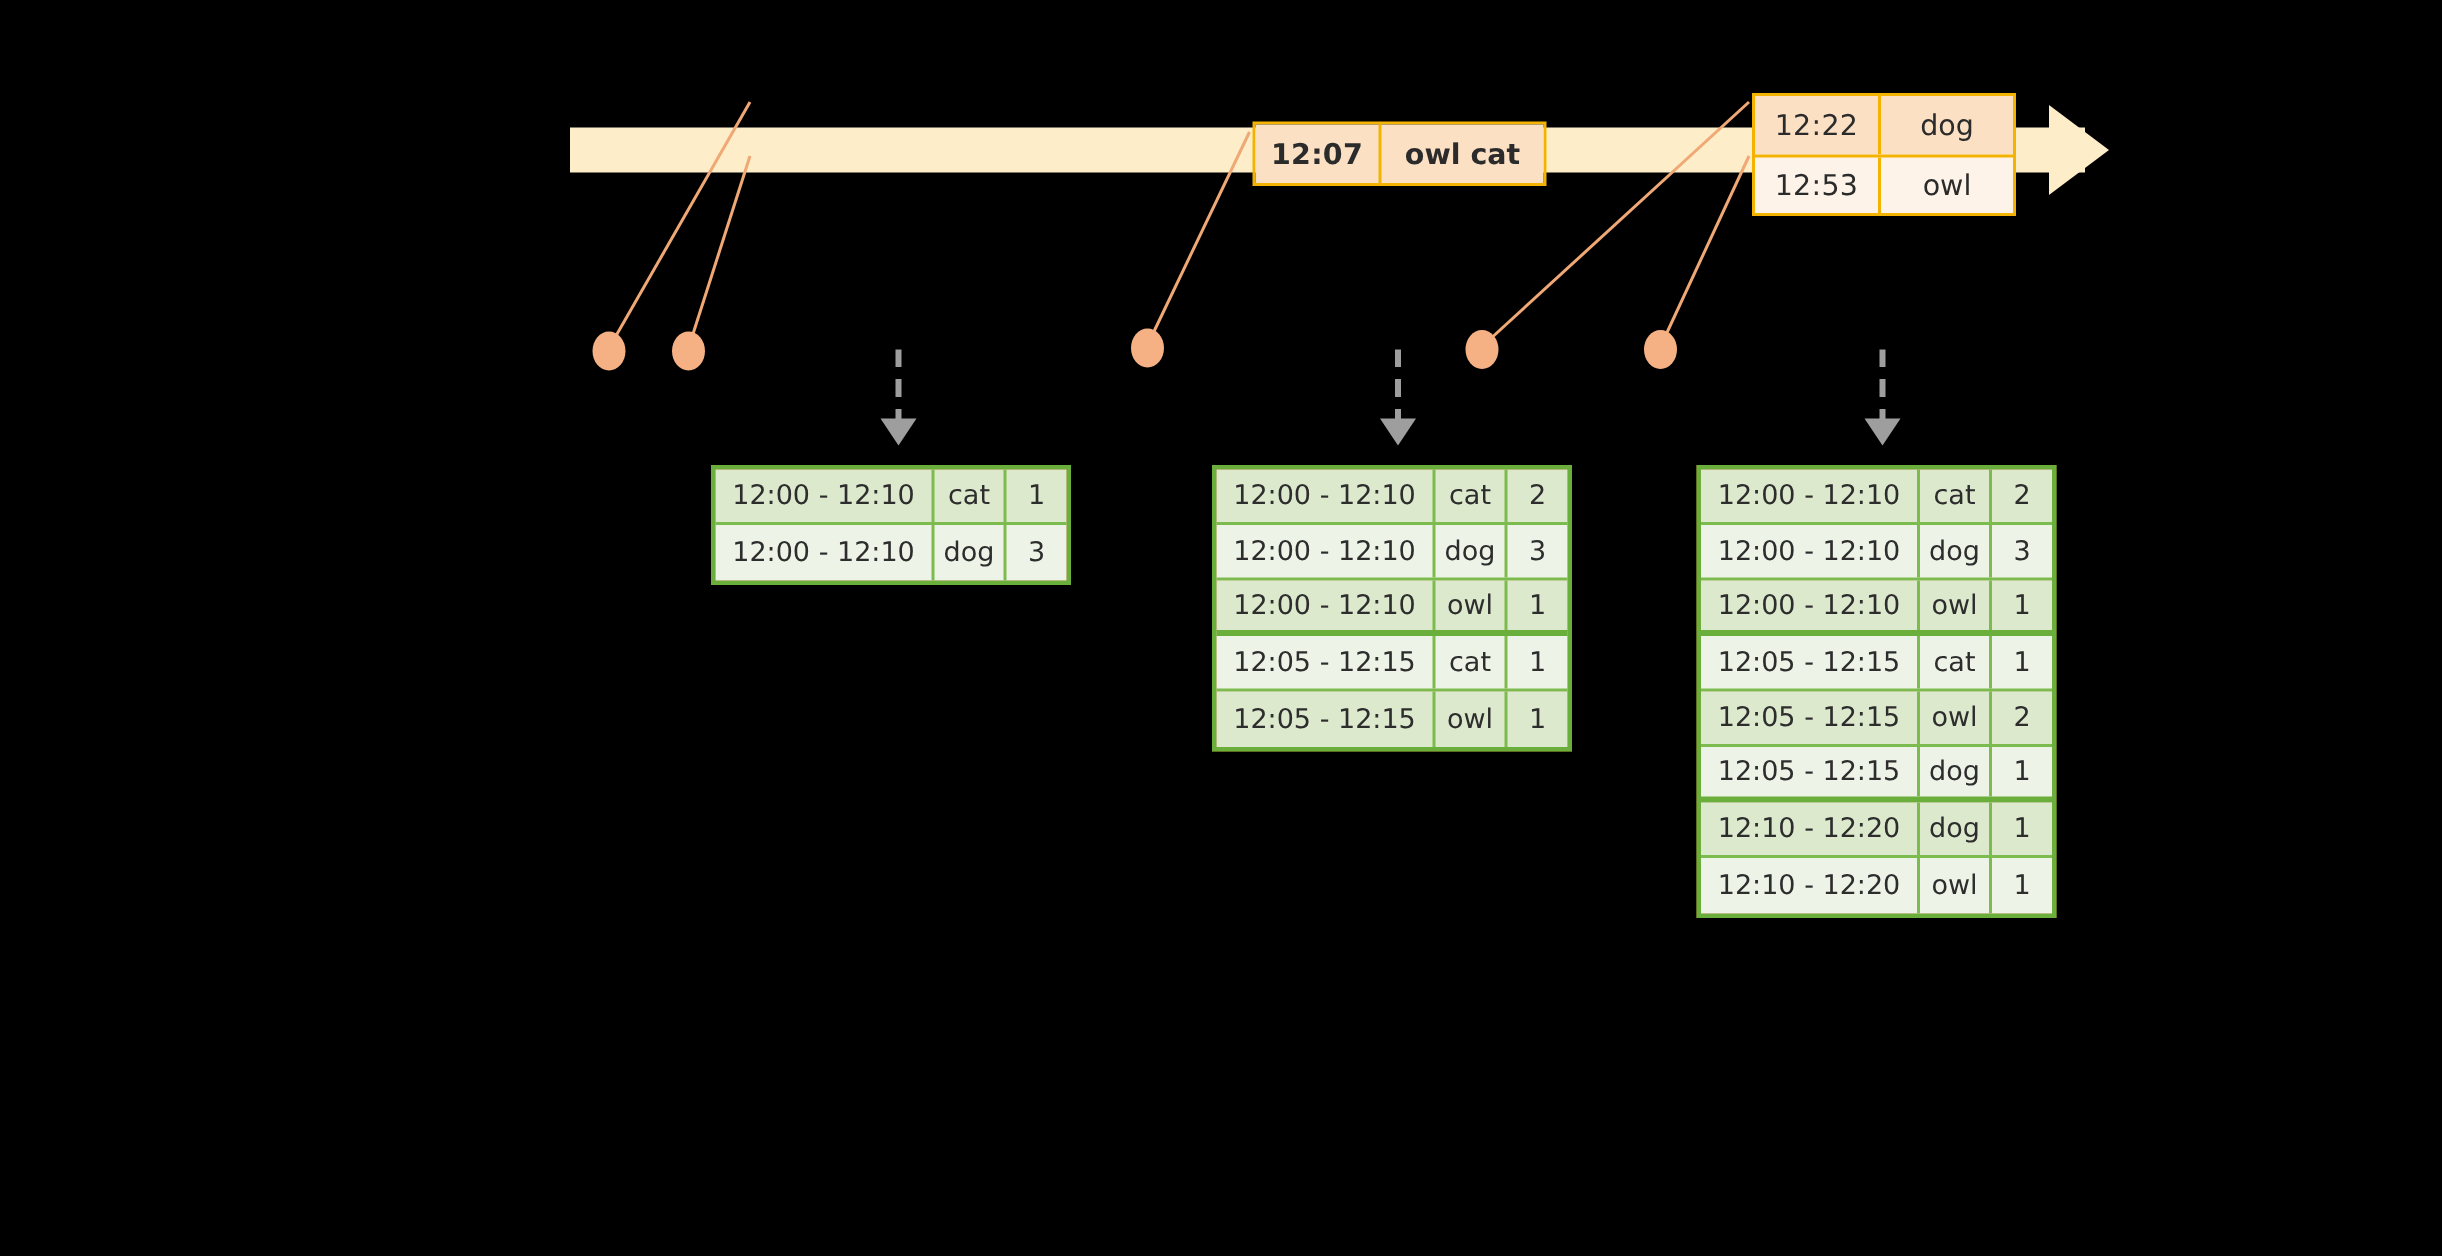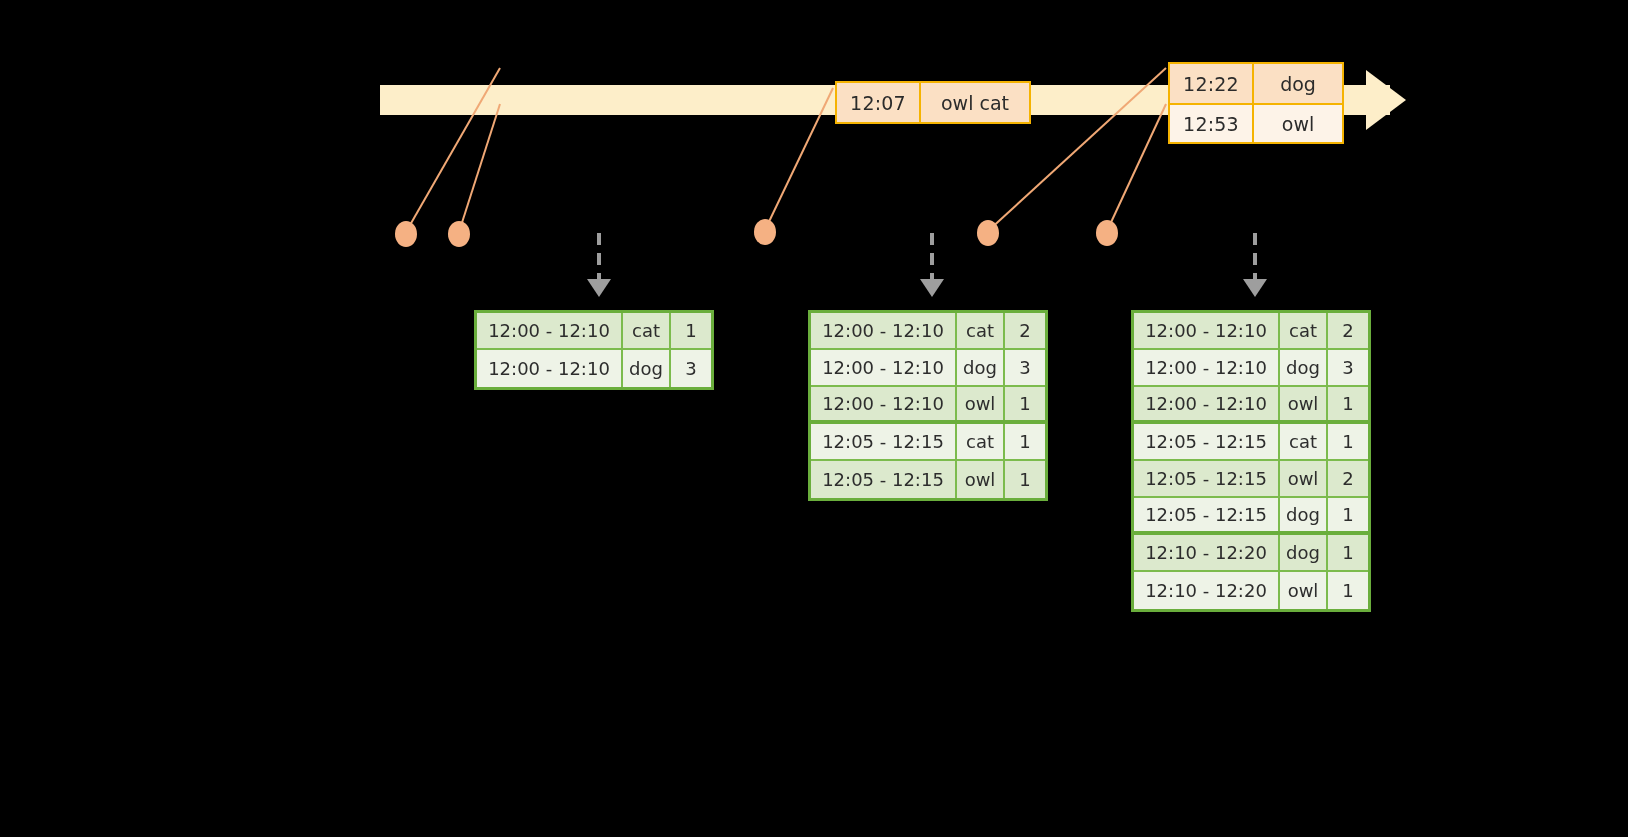--- a/index.html
+++ b/index.html
@@ -55,21 +55,21 @@
   }
   .event-words {
     flex: 1;
     display: flex; align-items: center; justify-content: center;
     font-size: 19px; color: #2b2b2b;
     padding: 0 14px;
     white-space: nowrap;
   }
 
   #event-box-1 { left: 502px; top: 62px; width: 196px; }
-  #event-box-2 { left: 835px; top: 81px; width: 196px; }
+  #event-box-2 { left: 835px; top: 81px; width: 196px; font-weight: bold; }
   #event-box-3 { left: 1168px; top: 62px; width: 176px; }
 
   
   .leader-svg {
     position: absolute; left: 0; top: 0;
     width: 1628px; height: 837px;
     pointer-events: none;
   }
   .leader-line { stroke: #f0a875; stroke-width: 2; fill: none; }
   .leader-dot  { fill: #f5b183; }

